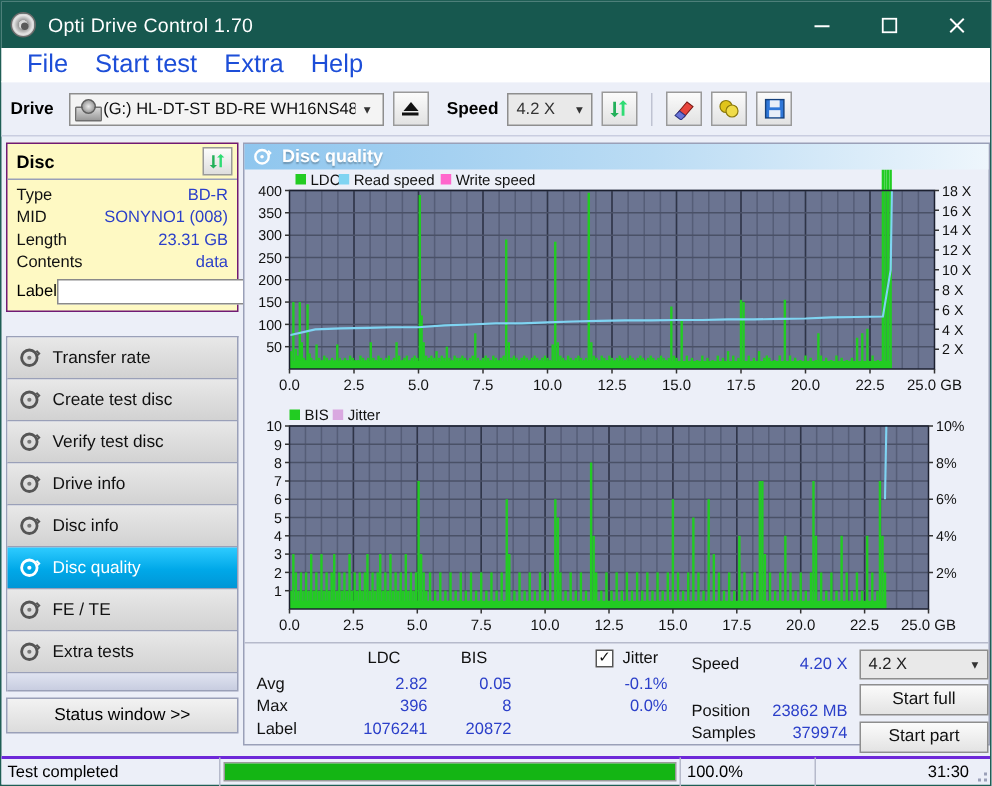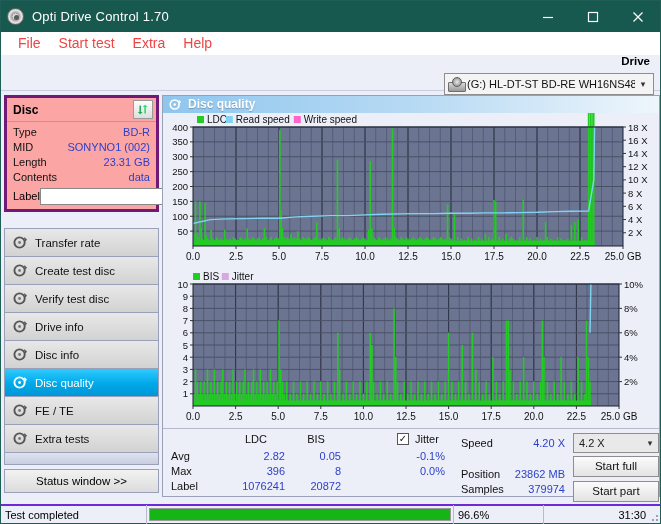--- a/index.html
+++ b/index.html
@@ -37,26 +37,26 @@
     width:45px; height:31px; display:flex; align-items:center; justify-content:center;
     color:#fff; font-size:13px;
   }
   .tb-btn svg { display:block; }
 
   
   .menubar {
     height:23px; background:#ffffff; display:flex; align-items:center;
     padding-left:8px; border-bottom:1px solid #ffffff;
   }
-  .menu-item { padding:2px 9px; font-size:14px; color:#ef4444; }
+  .menu-item { padding:2px 9px; font-size:17px; color:#1d4ed8; }
 
   
   .drivebar {
-    height:36px; background:#eceff8; display:flex; align-items:flex-end;
-    padding:0 6px; gap:6px; border-bottom:1px solid #c9cde0;flex-direction:column;
+    height:36px; background:#eceff8; display:flex; align-items:center;
+    padding:0 6px; gap:6px; border-bottom:1px solid #c9cde0;
   }
   .drive-label { font-weight:bold; font-size:11.5px; margin-right:4px; color:#000; }
   .drive-combo {
     flex:0 0 auto; width:210px; height:22px; background:#f4f4f4;
     border:1px solid #8e8e8e; display:flex; align-items:center; padding:0 2px;
     font-size:11px; color:#111;
   }
   .drive-combo .dicon {
     width:16px; height:14px; margin:0 3px 0 1px; position:relative; flex:0 0 auto;
   }
@@ -88,21 +88,21 @@
     width:57px; height:22px; background:#e9e9e9; border:1px solid #8e8e8e;
     display:flex; align-items:center; padding-left:5px; font-size:11px; color:#333;
   }
   .sep { width:1px; height:22px; background:#bfc3d2; margin:0 3px; }
 
   
   .body-area { display:flex; height:406px; padding:4px 3px 0 3px; gap:3px; }
 
   
   .sidebar { width:155px; display:flex; flex-direction:column; }
-  .disc-panel { border:3px solid #701a75; background:#fca5a5; }
+  .disc-panel { border:1px solid #701a75; background:#fef9c3; }
   .disc-head {
     display:flex; align-items:center; justify-content:space-between;
     padding:2px 3px 2px 6px; border-bottom:1px solid #9aa0b8;
   }
   .disc-head b { font-size:12px; }
   .small-btn {
     width:20px;height:19px;background:linear-gradient(#fcfcfc,#dedede);
     border:1px solid #9a9a9a; display:flex;align-items:center;justify-content:center;
   }
   .disc-rows { padding:3px 6px 4px 6px; }
@@ -290,21 +290,21 @@
             </svg>
           </div>
         </div>
         <div class="disc-rows">
           <div class="disc-row">
             <span class="k">Type</span>
             <span class="v">BD-R</span>
           </div>
           <div class="disc-row">
             <span class="k">MID</span>
-            <span class="v">SONYNO1 (002)</span>
+            <span class="v">SONYNO1 (008)</span>
           </div>
           <div class="disc-row">
             <span class="k">Length</span>
             <span class="v">23.31 GB</span>
           </div>
           <div class="disc-row">
             <span class="k">Contents</span>
             <span class="v">data</span>
           </div>
           <div class="label-row">
@@ -1049,21 +1049,21 @@
     </div>
   </div>
 
   <div class="statusbar">
     <div class="sb-cell sb-text">Test completed</div>
     <div class="sb-cell sb-prog">
       <div class="progress">
           <i id="progfill" style="width: 100%;"></i>
         </div>
     </div>
-    <div class="sb-cell sb-pct">96.6%</div>
+    <div class="sb-cell sb-pct">100.0%</div>
     <div class="sb-cell sb-time">31:30</div>
     <div class="grip">
       <i style="right:0;bottom:0"></i>
         <i style="right:4px;bottom:0"></i>
         <i style="right:0;bottom:4px"></i>
     </div>
   </div>
 </div>
 
 </body></html>

